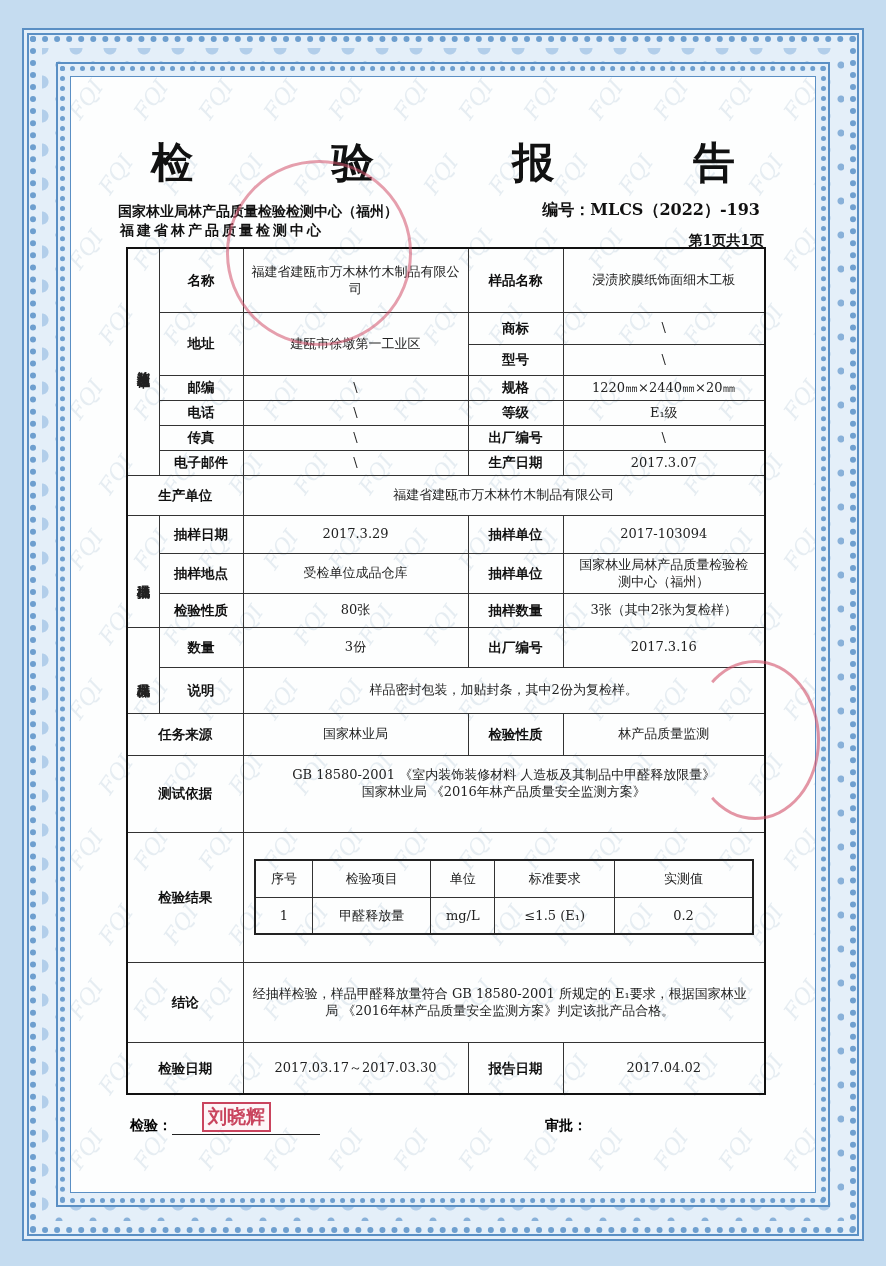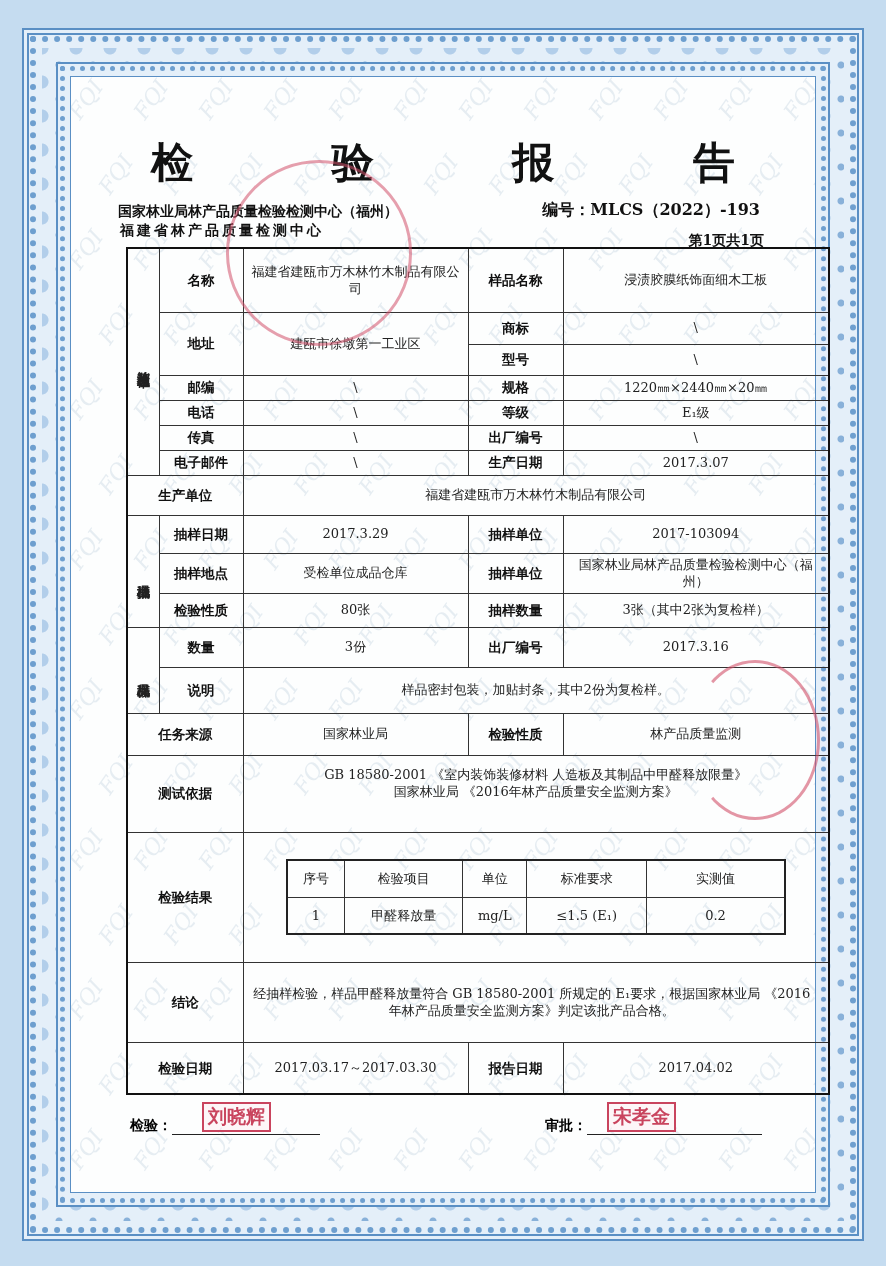--- a/index.html
+++ b/index.html
@@ -50,21 +50,21 @@
   }
 
   .title {
     position: absolute; left: 0; width: 886px; top: 135px; text-align: center;
     font-size: 42px; letter-spacing: 62px; padding-left: 62px; color: #111;
     font-family: "DejaVu Serif", serif; font-weight: bold;
   }
   .hdr { position: absolute; font-size: 14px; color: #111; font-weight: bold; }
 
   table.main {
-    position: absolute; left: 126px; top: 247px; width: 704px;
+    position: absolute; left: 126px; top: 247px; width: 640px;
     border-collapse: collapse; font-size: 13px; color: #222;
     border: 2px solid #111;
   }
   table.main td {
     border: 1px solid #333; text-align: center; vertical-align: middle;
     padding: 2px 4px; line-height: 1.35;
   }
   td.lbl { font-family: "DejaVu Sans", sans-serif; font-weight: bold; font-size: 13.5px; color: #111; }
   td.vert { width: 32px; font-family: "DejaVu Sans", sans-serif; font-weight: bold; line-height: 1.15; }
   td.left { text-align: left; padding-left: 10px; }
@@ -422,17 +422,14 @@
 
 <div class="sig-row">
   <div class="sig" style="left:0;">
     <span>检验：</span>
     <div class="line" style="width:148px;">
         <span class="stamp-sq" style="left:30px;">刘晓辉</span>
       </div>
   </div>
   <div class="sig" style="left:415px;">
     <span>审批：</span>
-    <div class="line" style="width:175px;">
-        <span class="stamp-sq" style="left:20px;">宋孝金</span>
-      </div>
   </div>
 </div>
 
 </body></html>

